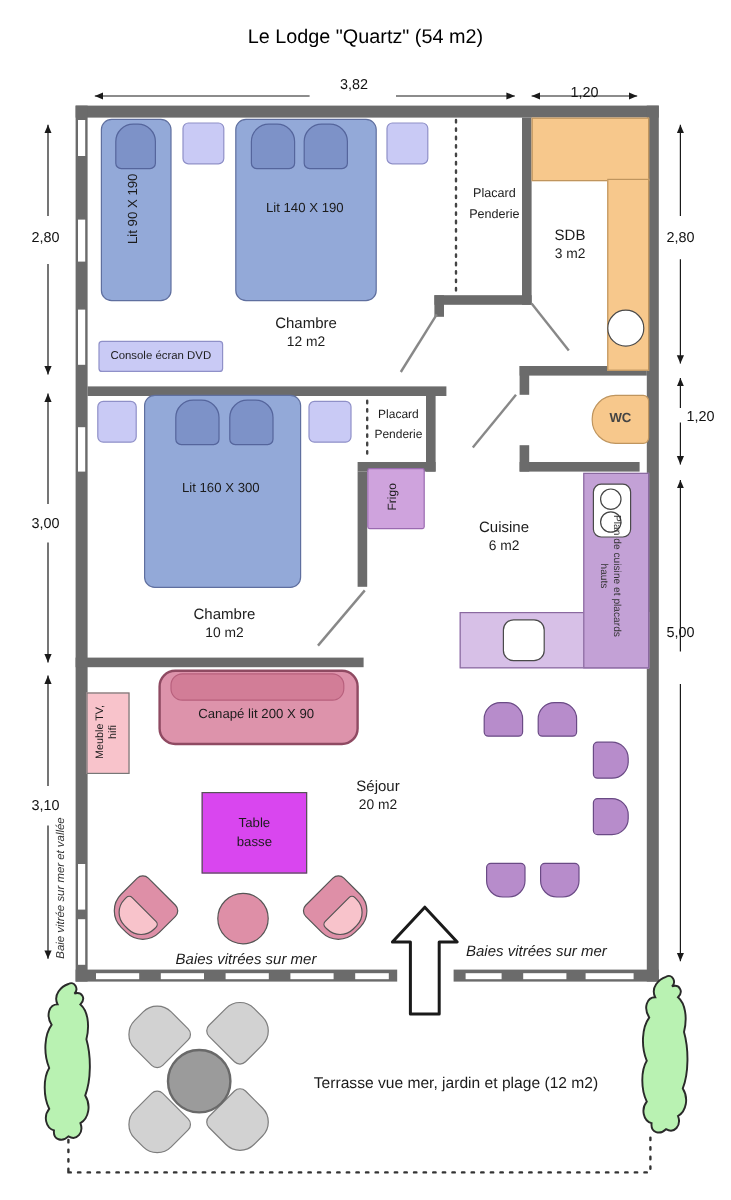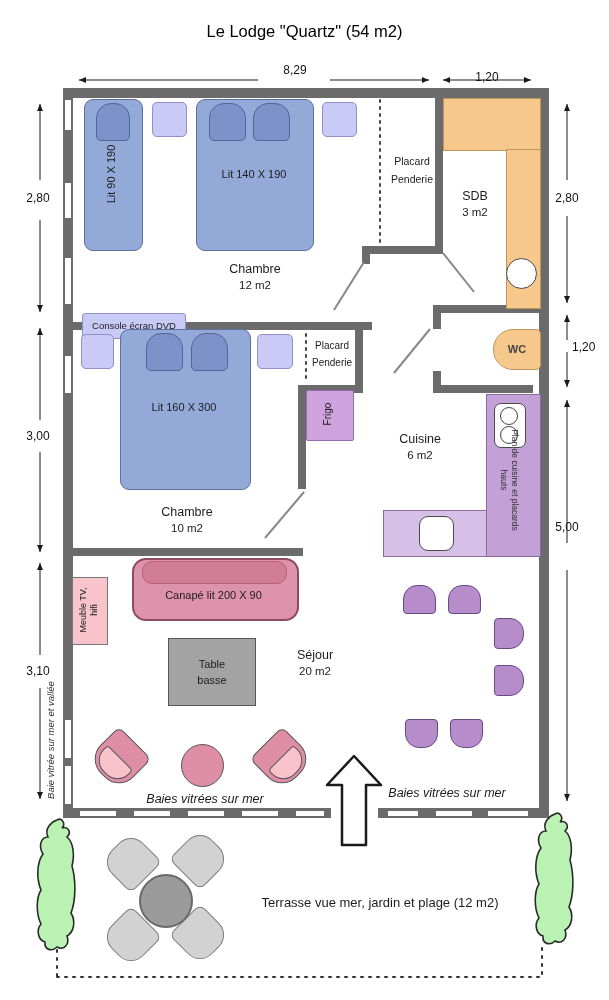--- a/index.html
+++ b/index.html
@@ -88,21 +88,21 @@
   <div class="whitefix" style="left:506px;top:258px;width:29px;height:29px;border-radius:50%;"></div>
   <div class="lbl roomlbl" style="left:440px;top:189px;width:70px;">
     <div class="nm">SDB</div>
     <div class="ar">3 m2</div>
   </div>
 
   <div class="orangebox" style="left:493px;top:329px;width:46px;height:39px;border-radius:20px 5px 5px 20px;display:flex;align-items:center;justify-content:center;">
     <span class="lbl" style="position:static;font-weight:bold;font-size:11px;color:#444;">WC</span>
   </div>
 
-  <div class="lightbox" style="left:82px;top:313px;width:102px;height:24px;">
+  <div class="lightbox" style="left:82px;top:284px;width:102px;height:24px;">
     <span class="lbl" style="position:static;font-size:9.5px;">Console écran DVD</span>
   </div>
   <div class="nightstand" style="left:81px;top:334px;width:31px;height:33px;"></div>
   <div class="bed" style="left:120px;top:329px;width:129px;height:159px;"></div>
   <div class="pillow" style="left:146px;top:333px;width:35px;height:36px;"></div>
   <div class="pillow" style="left:191px;top:333px;width:35px;height:36px;"></div>
   <div class="lbl" style="left:129px;top:401px;width:110px;font-size:11px;">Lit 160 X 300</div>
   <div class="nightstand" style="left:257px;top:334px;width:34px;height:33px;"></div>
   <div class="lbl roomlbl" style="left:127px;top:505px;width:120px;">
     <div class="nm">Chambre</div>
@@ -130,21 +130,21 @@
   <div class="dchair" style="left:494px;top:618px;width:28px;height:29px;border-radius:4px 14px 14px 4px;"></div>
   <div class="dchair" style="left:494px;top:665px;width:28px;height:29px;border-radius:4px 14px 14px 4px;"></div>
   <div class="dchair" style="left:405px;top:719px;width:31px;height:27px;border-radius:4px 4px 14px 14px;"></div>
   <div class="dchair" style="left:450px;top:719px;width:31px;height:27px;border-radius:4px 4px 14px 14px;"></div>
 
   <div style="position:absolute;left:72px;top:577px;width:34px;height:66px;background:#f8c3cb;border:1.5px solid #777;"></div>
   <div class="lbl vtext" style="left:66px;top:597px;width:46px;height:26px;font-size:9px;line-height:1.25;">Meuble TV, hifi</div>
   <div style="position:absolute;left:132px;top:558px;width:163px;height:59px;background:#dd93ab;border:2px solid #8f4a62;border-radius:14px;"></div>
   <div style="position:absolute;left:142px;top:561px;width:143px;height:21px;background:#d27d97;border:1px solid #b8607d;border-radius:10px;"></div>
   <div class="lbl" style="left:142px;top:589px;width:143px;font-size:11px;">Canapé lit 200 X 90</div>
-  <div style="position:absolute;left:168px;top:638px;width:86px;height:66px;background:#a3a3a3;border:1.5px solid #555;display:flex;align-items:center;justify-content:center;">
+  <div style="position:absolute;left:168px;top:660px;width:86px;height:66px;background:#d946ef;border:1.5px solid #555;display:flex;align-items:center;justify-content:center;">
     <span class="lbl" style="position:static;font-size:11px;width:46px;line-height:1.5;">Table basse</span>
   </div>
   <div class="lbl roomlbl" style="left:275px;top:648px;width:80px;">
     <div class="nm">Séjour</div>
     <div class="ar">20 m2</div>
   </div>
   <div class="armchair" style="left:96px;top:736px;transform:rotate(45deg);">
     <div class="armchair-seat"></div>
   </div>
   <div style="position:absolute;left:181px;top:744px;width:41px;height:41px;background:#de8fa7;border:1.5px solid #555;border-radius:50%;"></div>
@@ -156,21 +156,21 @@
 
   <div class="lbl vtext" style="left:-31px;top:733px;width:164px;height:14px;font-size:9.5px;font-style:italic;color:#333;">Baie vitrée sur mer et vallée</div>
 
   <div class="tchair" style="left:109px;top:840px;transform:rotate(-45deg);"></div>
   <div class="tchair" style="left:178px;top:837px;transform:rotate(45deg);"></div>
   <div class="tchair" style="left:109px;top:915px;transform:rotate(-135deg);"></div>
   <div class="tchair" style="left:178px;top:913px;transform:rotate(135deg);"></div>
   <div style="position:absolute;left:139px;top:874px;width:50px;height:50px;background:#9b9b9b;border:2px solid #696969;border-radius:50%;"></div>
   <div class="lbl" style="left:190px;top:879px;width:380px;font-size:13px;margin-top:16px;">Terrasse vue mer, jardin et plage (12 m2)</div>
 
-  <div class="dim" style="left:265px;top:63px;width:60px;">8,29</div>
+  <div class="dim" style="left:265px;top:63px;width:60px;">3,82</div>
   <div class="dim" style="left:457px;top:70px;width:60px;">1,20</div>
   <div class="dim" style="left:16px;top:191px;width:44px;">2,80</div>
   <div class="dim" style="left:16px;top:429px;width:44px;">3,00</div>
   <div class="dim" style="left:16px;top:664px;width:44px;">3,10</div>
   <div class="dim" style="left:545px;top:191px;width:44px;">2,80</div>
   <div class="dim" style="left:572px;top:340px;width:40px;text-align:left;">1,20</div>
   <div class="dim" style="left:545px;top:520px;width:44px;">5,00</div>
 
   <svg class="overlay" width="609" height="1000" viewBox="0 0 609 1000">
     <defs>

